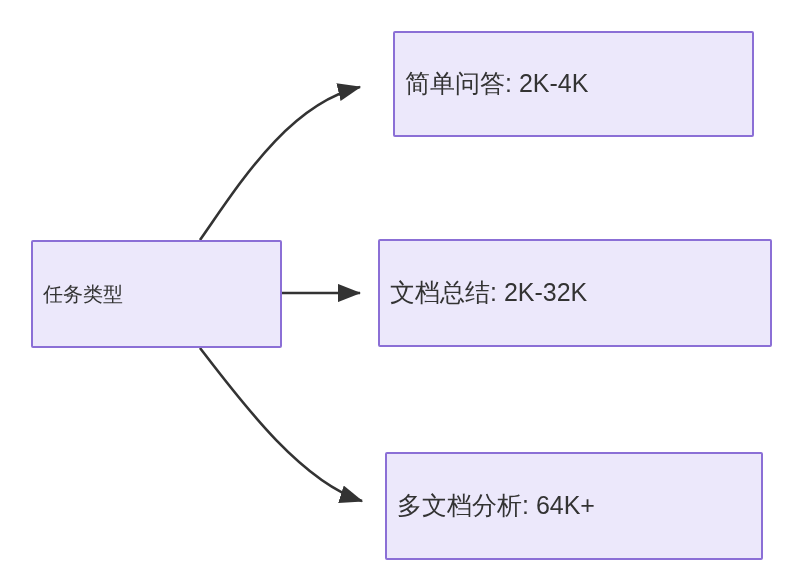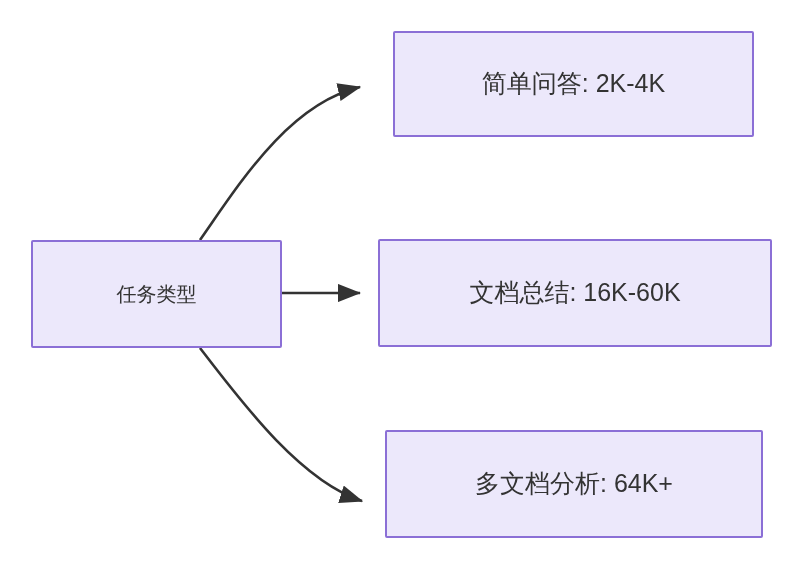--- a/index.html
+++ b/index.html
@@ -24,21 +24,20 @@
     top: 0;
     width: 787px;
     height: 572px;
     pointer-events: none;
   }
   .node {
     position: absolute;
     box-sizing: border-box;
     display: flex;
     align-items: center;
-    justify-content: center;
     background: #ece8fb;
     border: 2px solid #8b6fd6;
     border-radius: 2px;
     color: #333333;
     text-align: center;
     line-height: 1.25;
     white-space: nowrap;
   }
   .node-label {
     display: block;
@@ -60,21 +59,21 @@
   }
   #node-doc-summary {
     left: 378px;
     top: 239px;
     width: 394px;
     height: 108px;
     font-size: 25px;
   }
   #node-multi-doc {
     left: 385px;
-    top: 430px;
+    top: 452px;
     width: 378px;
     height: 108px;
     font-size: 25px;
   }
 </style>
 </head>
 <body>
 
 <div id="diagram-canvas">
 
@@ -94,20 +93,20 @@
 
   <div class="node" id="node-root">
     <span class="node-label">任务类型</span>
   </div>
 
   <div class="node" id="node-simple-qa">
     <span class="node-label">简单问答: 2K-4K</span>
   </div>
 
   <div class="node" id="node-doc-summary">
-    <span class="node-label">文档总结: 16K-60K</span>
+    <span class="node-label">文档总结: 2K-32K</span>
   </div>
 
   <div class="node" id="node-multi-doc">
     <span class="node-label">多文档分析: 64K+</span>
   </div>
 
 </div>
 
 </body></html>

